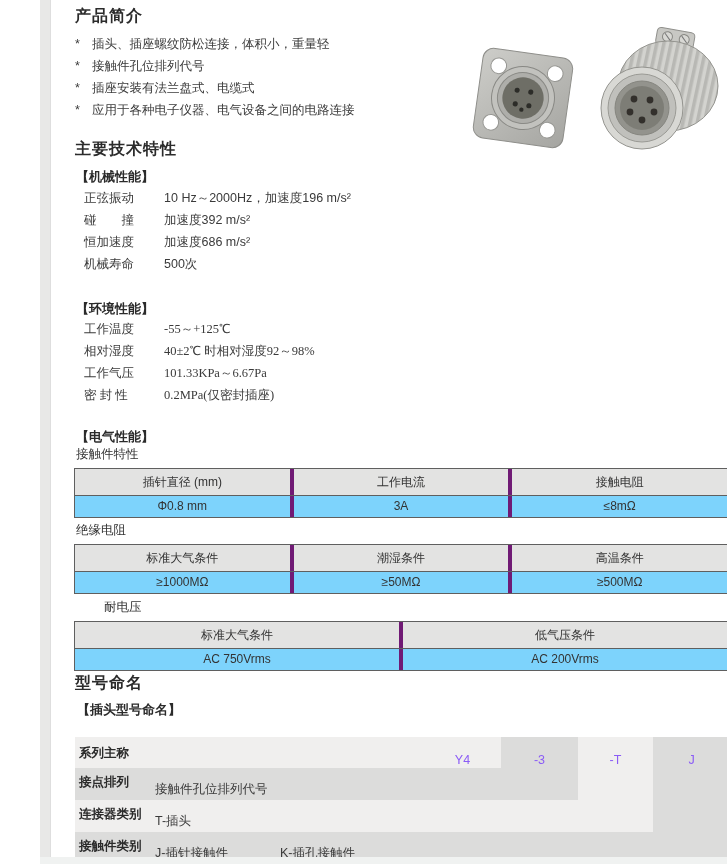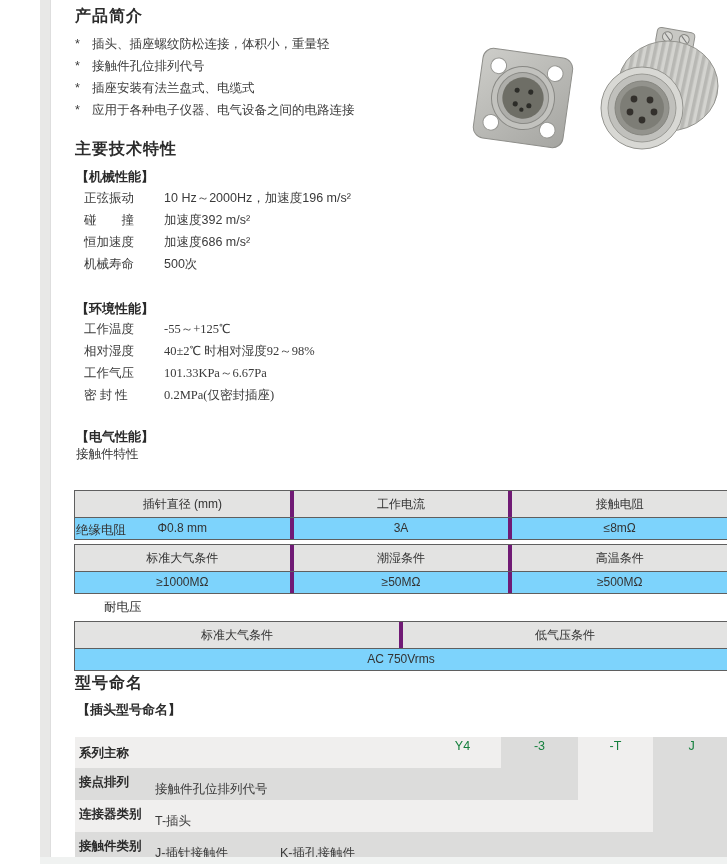--- a/index.html
+++ b/index.html
@@ -35,21 +35,21 @@
   .tr.bd .td{padding:3px 0 4px 0;}
   .td:first-child{border-left:none;}
 
   
   #diagram{left:35px;top:737px;width:655px;height:144px;font-size:12.5px;}
   .seg{position:absolute;}
   .lt{background:#f0efee;}
   .dk{background:#dcdcdb;}
   .dlabel{position:absolute;left:4px;font-weight:bold;color:#2b2b2b;}
   .ddesc{position:absolute;color:#3a3a3a;}
-  .code{position:absolute;top:2px;text-align:center;color:#15803d;}
+  .code{position:absolute;top:16px;text-align:center;color:#8b5cf6;}
 
   
   #side-tab{left:697px;top:519px;width:30px;height:318px;background:#e1e1e0;
             clip-path:polygon(0 0,100% 0,100% 100%,0 91%);z-index:20;}
   #side-tab .label{position:absolute;top:36px;left:50%;transform:translateX(-50%) rotate(90deg);
             white-space:nowrap;font-size:13.5px;color:#2f2f2f;letter-spacing:1px;}
 </style>
 </head>
 <body>
 
@@ -163,21 +163,21 @@
     </div>
     <div class="spec-row">
       <span class="spec-label">密 封 性</span>
       <span>0.2MPa(仅密封插座)</span>
     </div>
   </div>
 
   <div class="abs bracket" style="left:36px;top:428px;">【电气性能】</div>
 
   <div class="abs caption" style="top:446px;">接触件特性</div>
-  <div class="abs tbl" style="top:490px;">
+  <div class="abs tbl" style="top:468px;">
     <div class="tr hd">
       <div class="td">插针直径 (mm)</div>
       <div class="td">工作电流</div>
       <div class="td">接触电阻</div>
     </div>
     <div class="tr bd">
       <div class="td">Φ0.8 mm</div>
       <div class="td">3A</div>
       <div class="td">≤8mΩ</div>
     </div>
@@ -198,20 +198,21 @@
   </div>
 
   <div class="abs caption" style="top:599px;padding-left:28px;">耐电压</div>
   <div class="abs tbl" style="top:621px;">
     <div class="tr hd">
       <div class="td">标准大气条件</div>
       <div class="td">低气压条件</div>
     </div>
     <div class="tr bd">
       <div class="td">AC 750Vrms</div>
+      <div class="td">AC 200Vrms</div>
     </div>
   </div>
 
   <div class="abs h-main" style="left:35px;top:673px;">型号命名</div>
   <div class="abs bracket" style="left:37px;top:701px;">【插头型号命名】</div>
 
   <div class="abs" id="diagram">
 
     <div class="seg lt" style="left:0;top:0;width:426px;height:31px;"></div>
     <div class="seg dk" style="left:426px;top:0;width:77px;height:31px;"></div>

